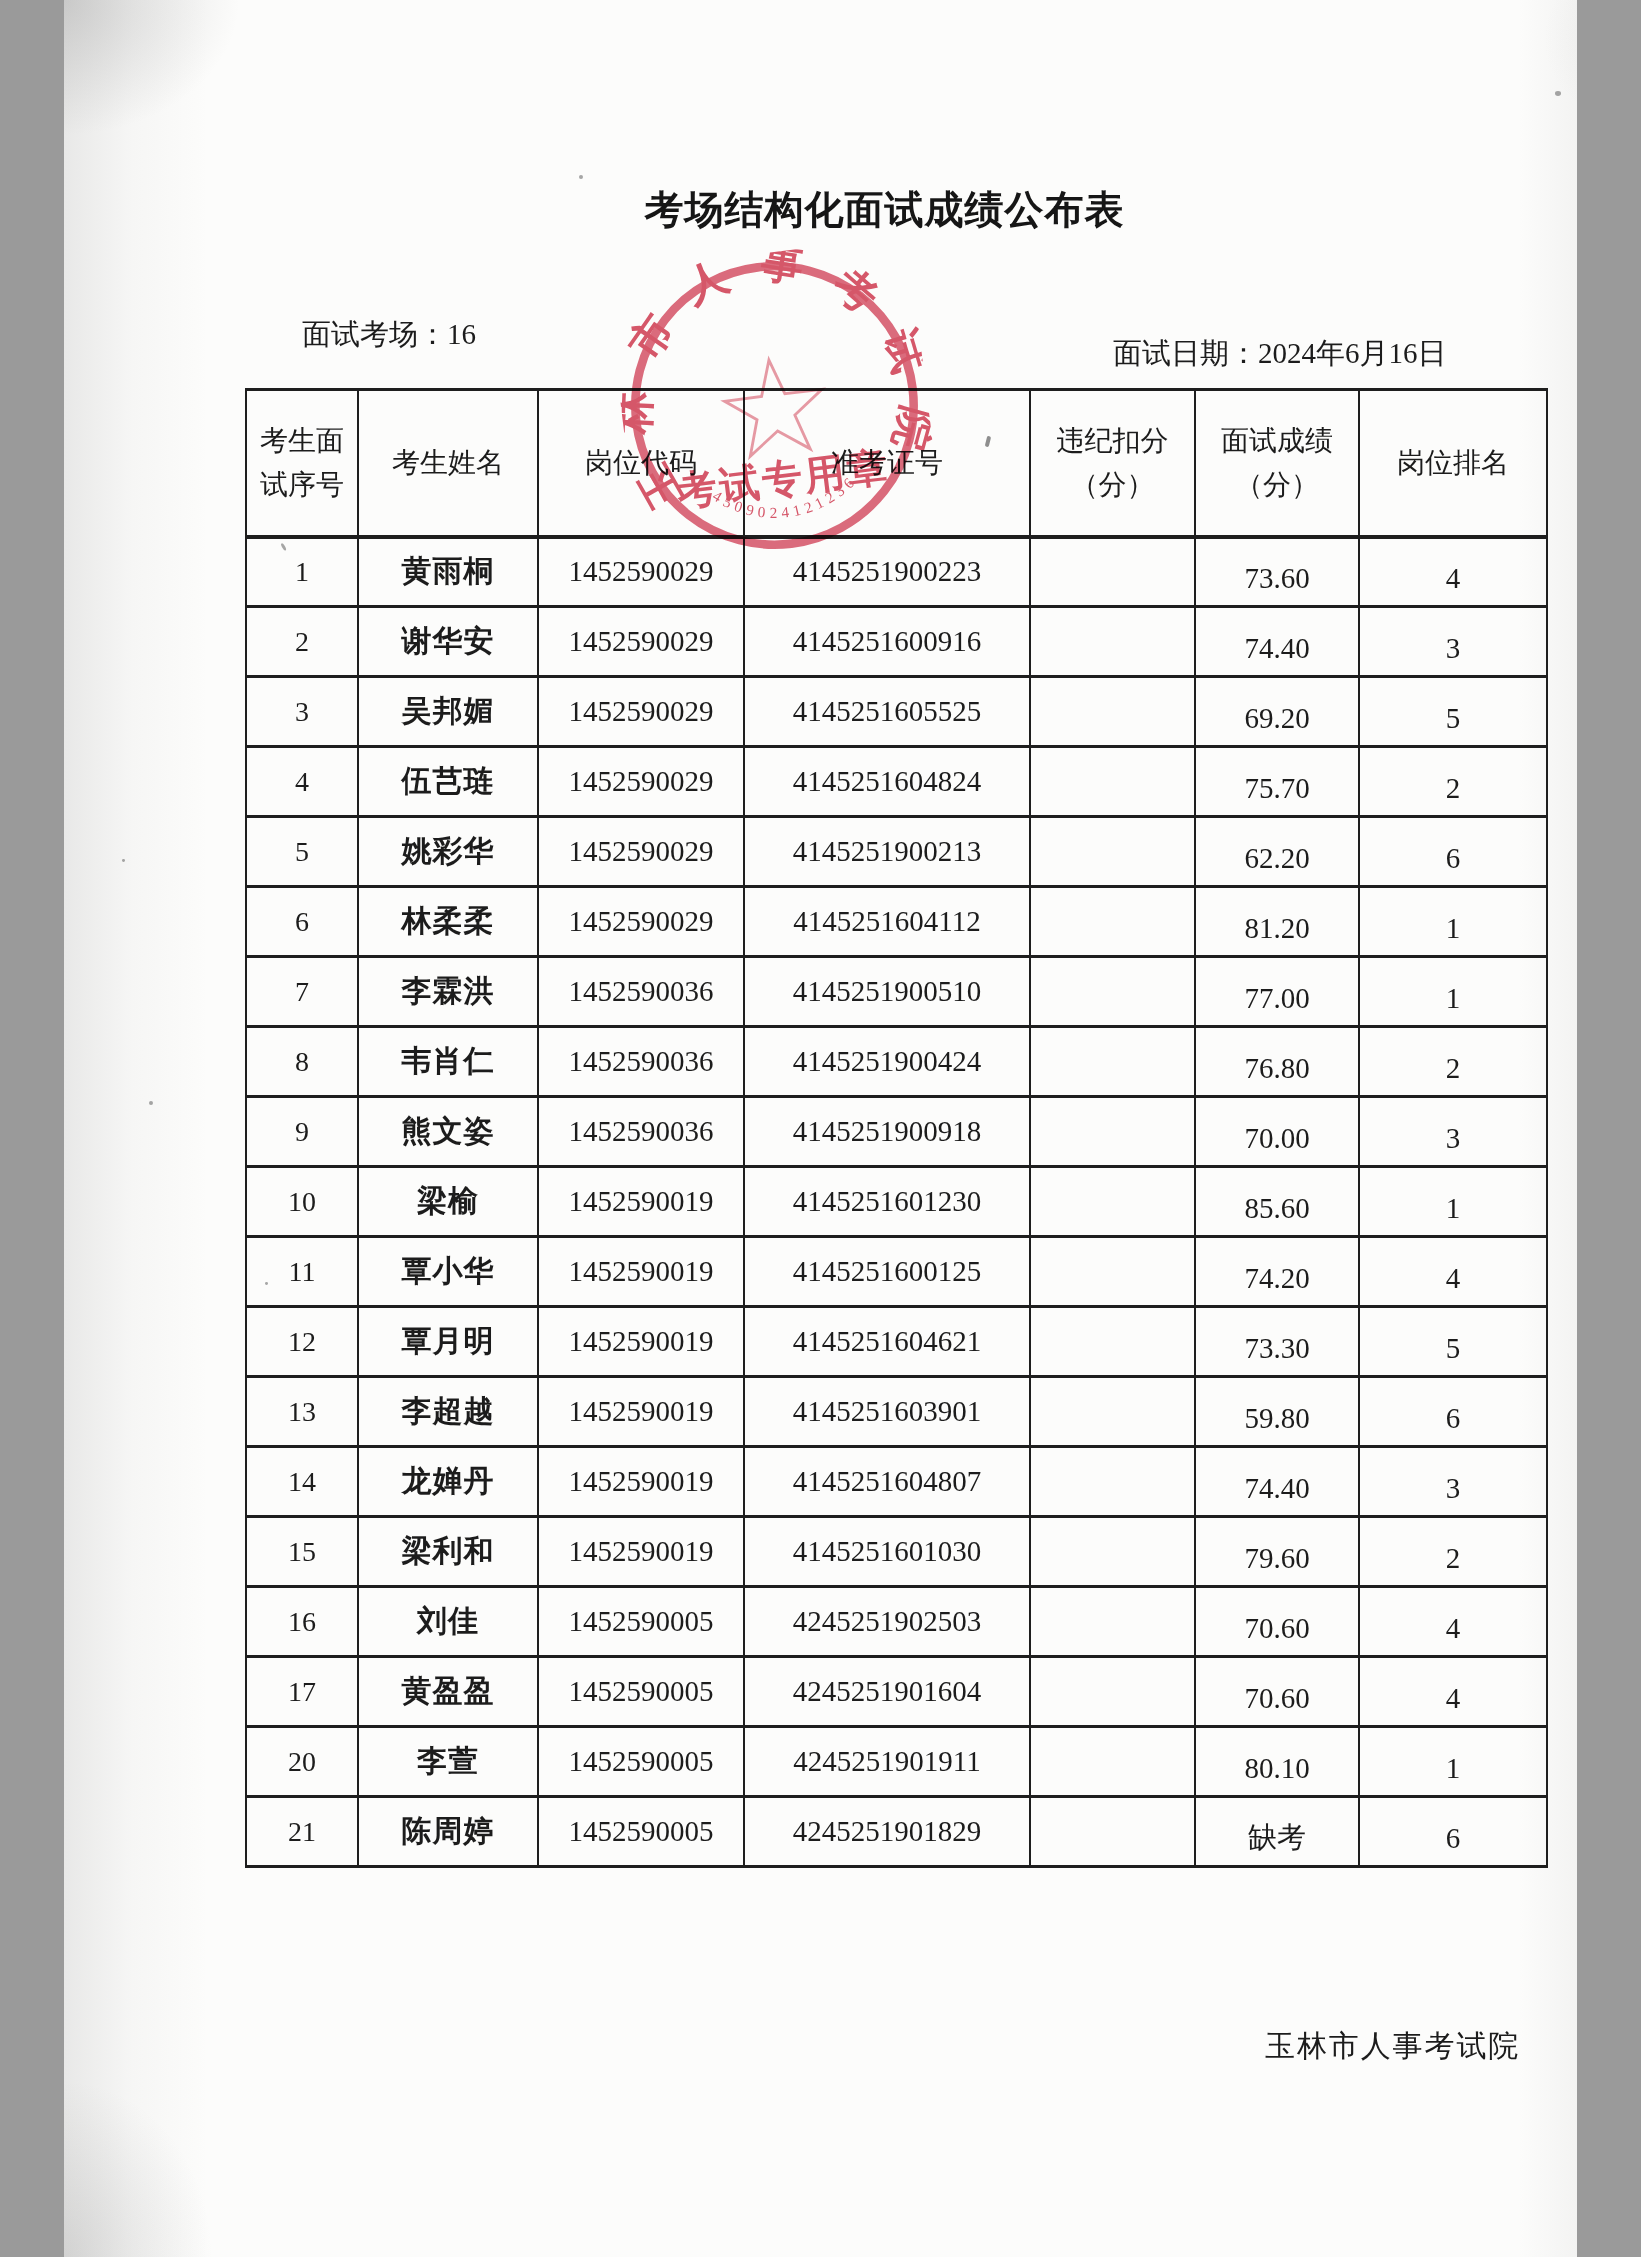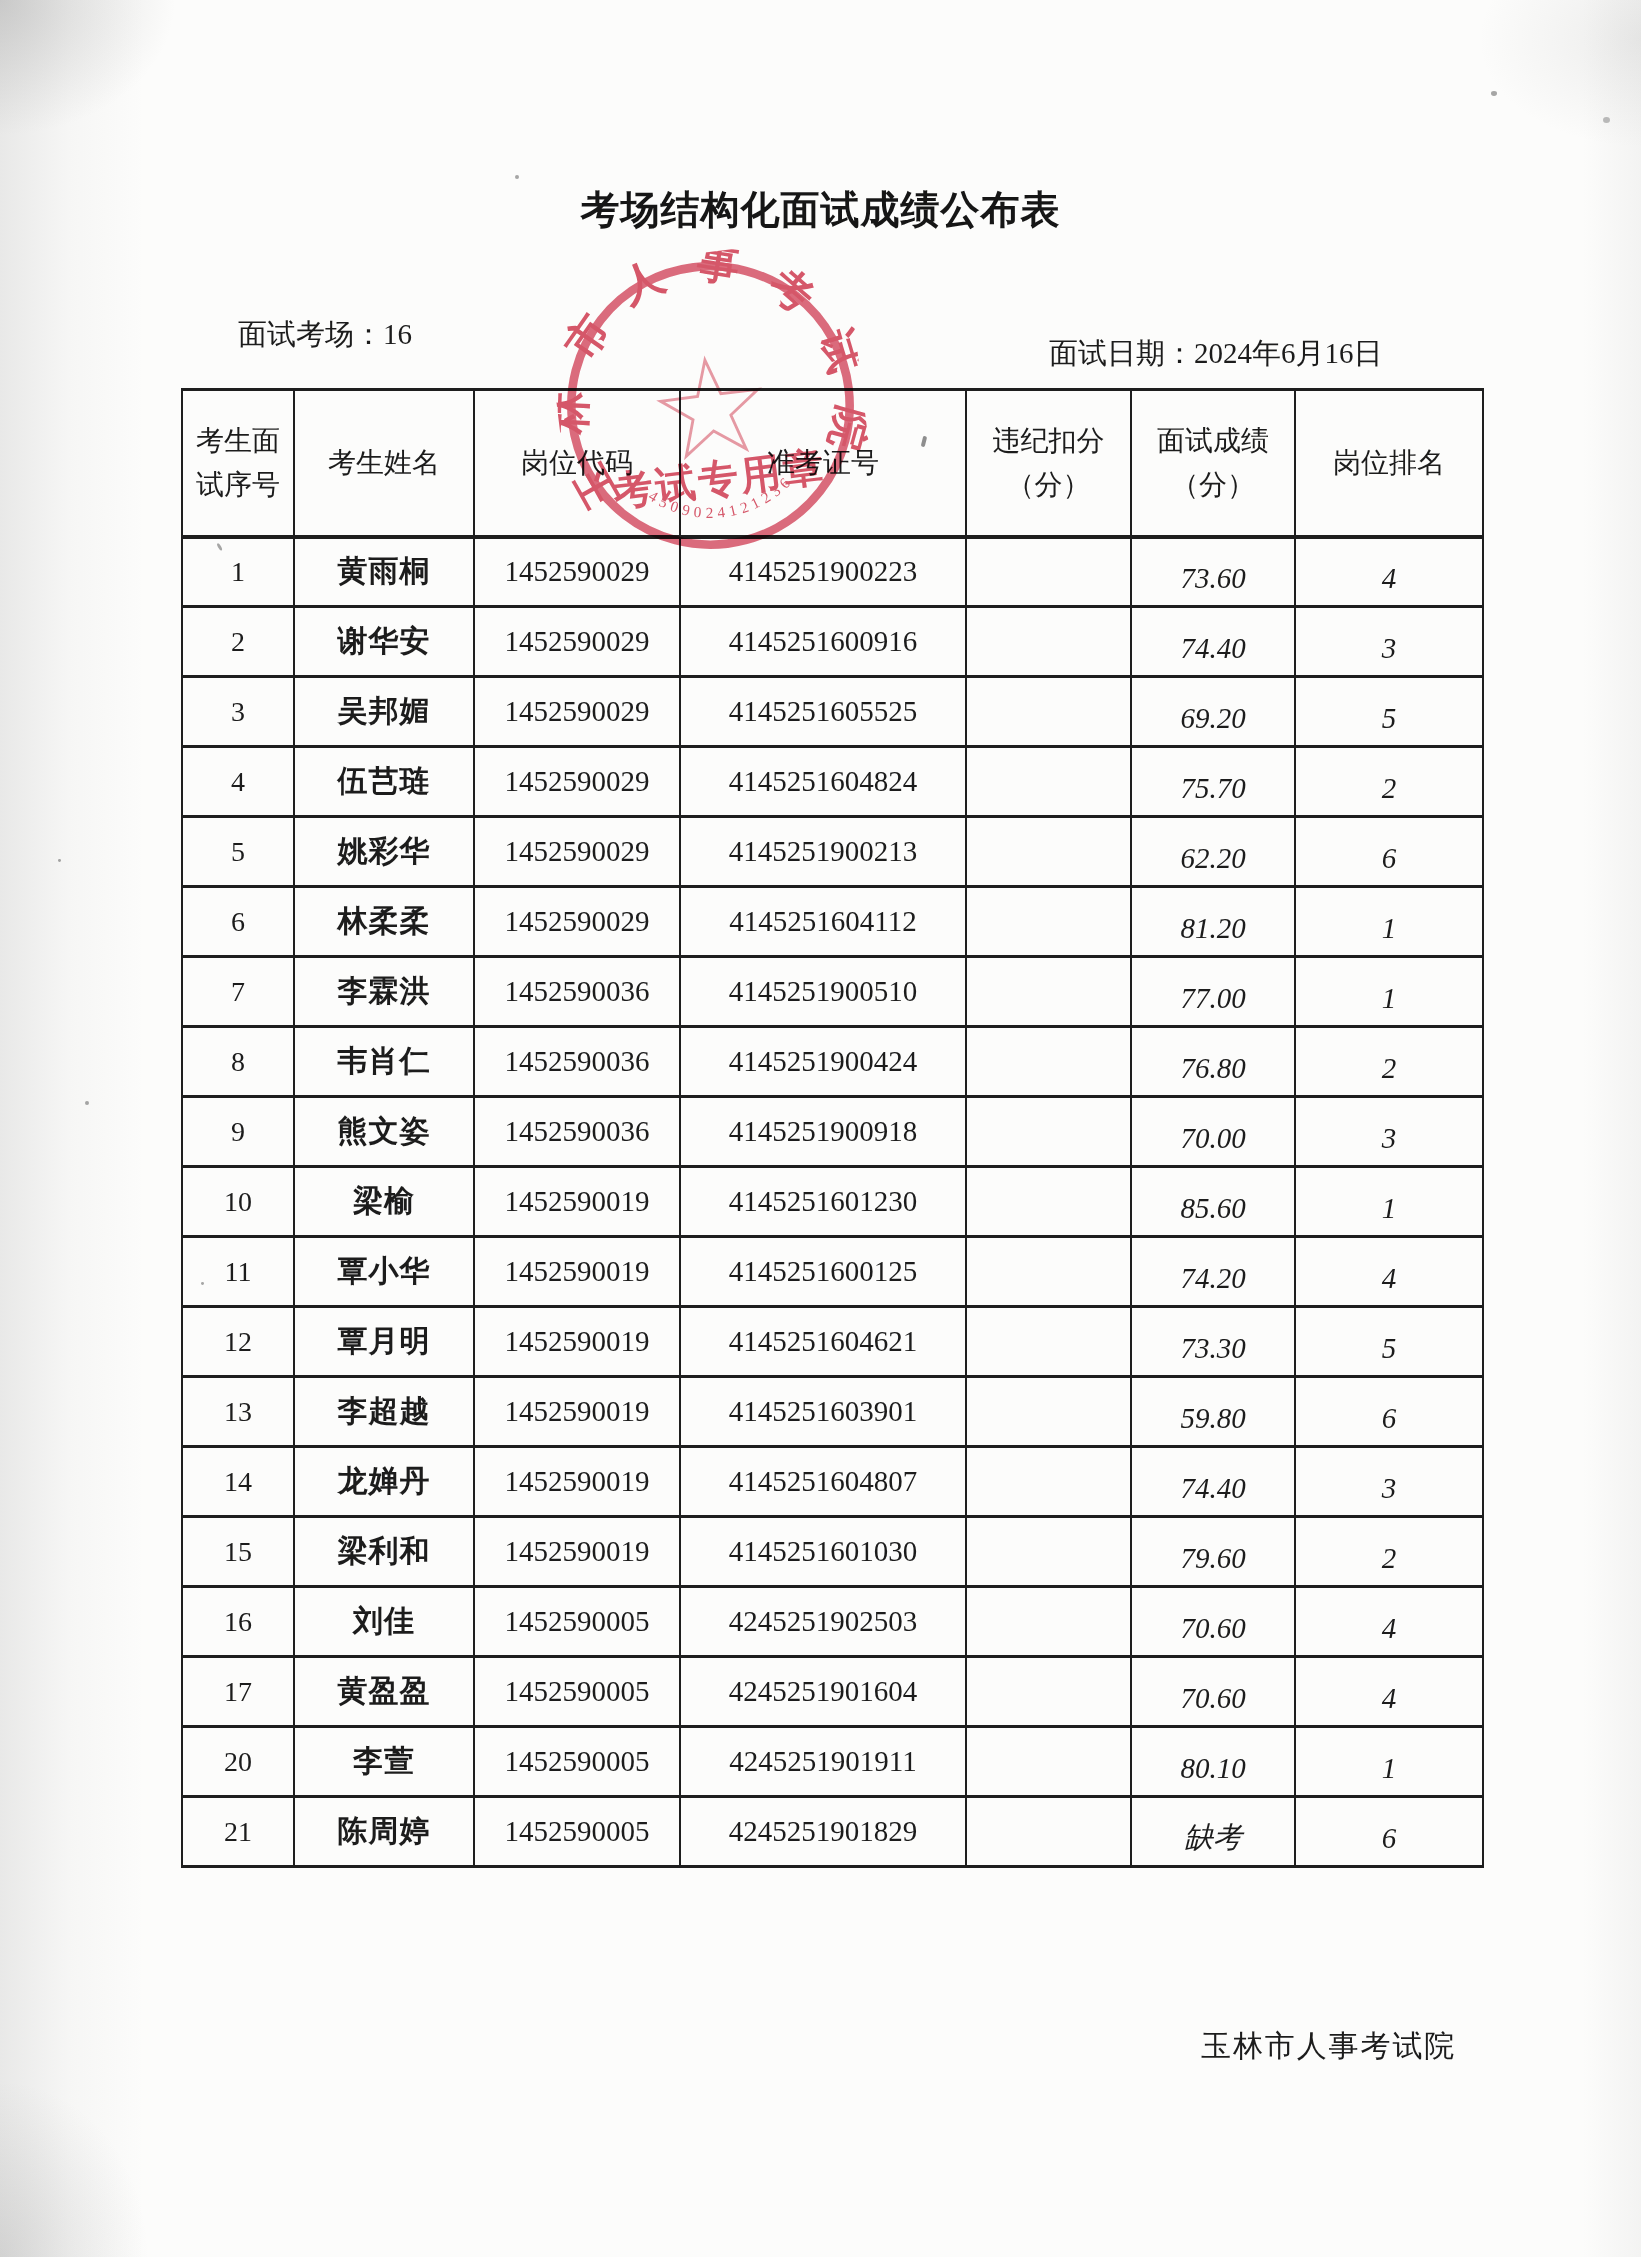--- a/index.html
+++ b/index.html
@@ -1,18 +1,18 @@
 <!DOCTYPE html>
 <html><head>
 <meta charset="utf-8">
 <style>
   html,body { margin:0; padding:0; background:#9a9a9a; }
   .page {
     position:relative;
-    width:1641px; height:2257px;
+    width:1513px; height:2257px;
     margin:0 auto;
     background:#fcfcfb;
     font-family:"Liberation Serif","DejaVu Serif",serif;
     color:#1c1c1c;
     overflow:hidden;
   }
   
   .shading {
     position:absolute; inset:0; pointer-events:none;
     background:
@@ -46,21 +46,21 @@
   }
   .score-table thead tr { height:147px; }
   .score-table th {
     font-size:28px; font-weight:400; line-height:1.55;
     border-bottom-width:4.8px; border-top-width:3.9px;
   }
   .score-table tbody tr { height:70px; }
   .score-table td { font-size:29px; border-top-width:3.9px; border-bottom-width:3.9px; }
   .score-table td.c-seq  { font-size:28px; }
   .score-table td.c-name { font-size:30px; letter-spacing:1px;font-weight:bold; }
-  .score-table td.c-score, .score-table td.c-rank { padding-top:13.5px;font-style:italic; }
+  .score-table td.c-score, .score-table td.c-rank { padding-top:13.5px; }
 
   .footer {
     position:absolute; left:1201px; top:2026px;
     font-size:30px; letter-spacing:1.9px; white-space:nowrap;
   }
 
   
   .stamp {
     position:absolute; left:558px; top:253px; width:305px; height:305px;
     transform:rotate(-7deg);

